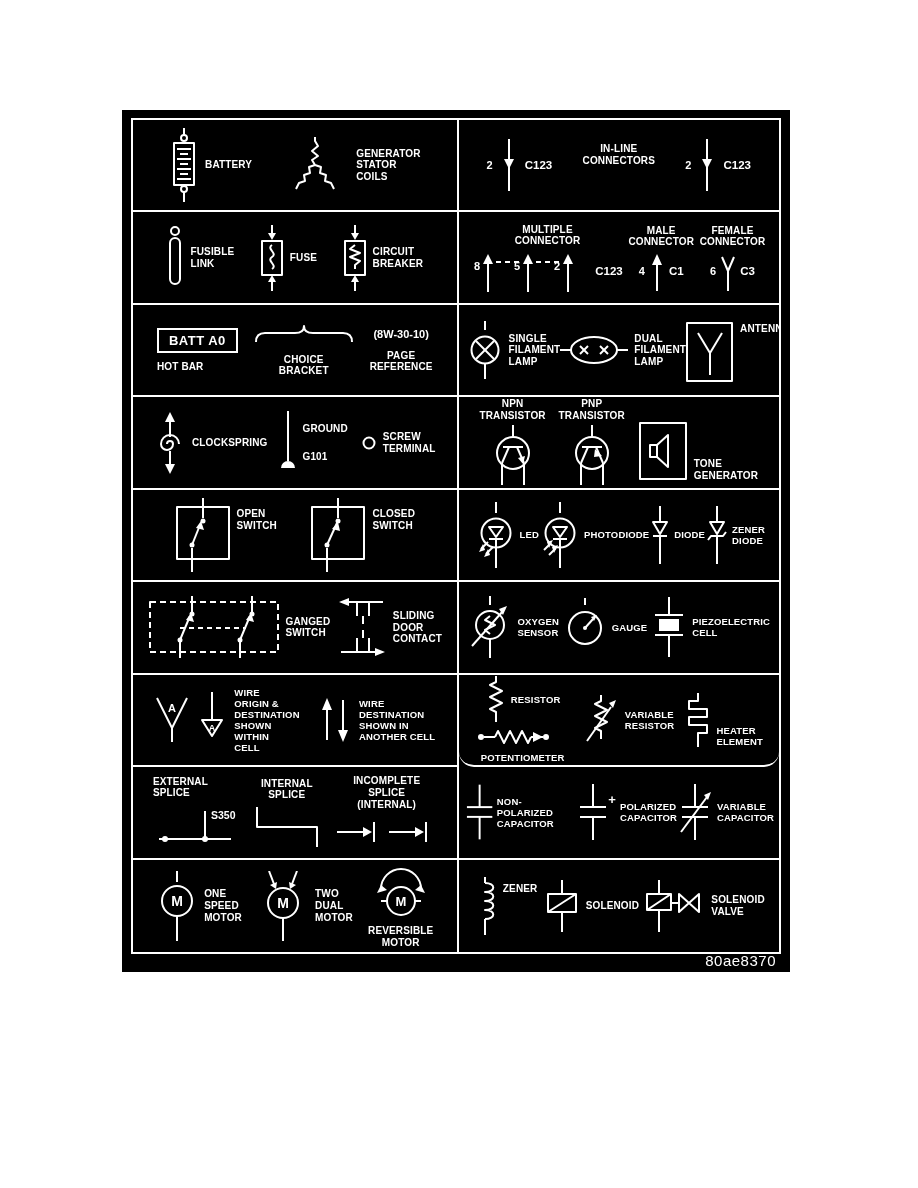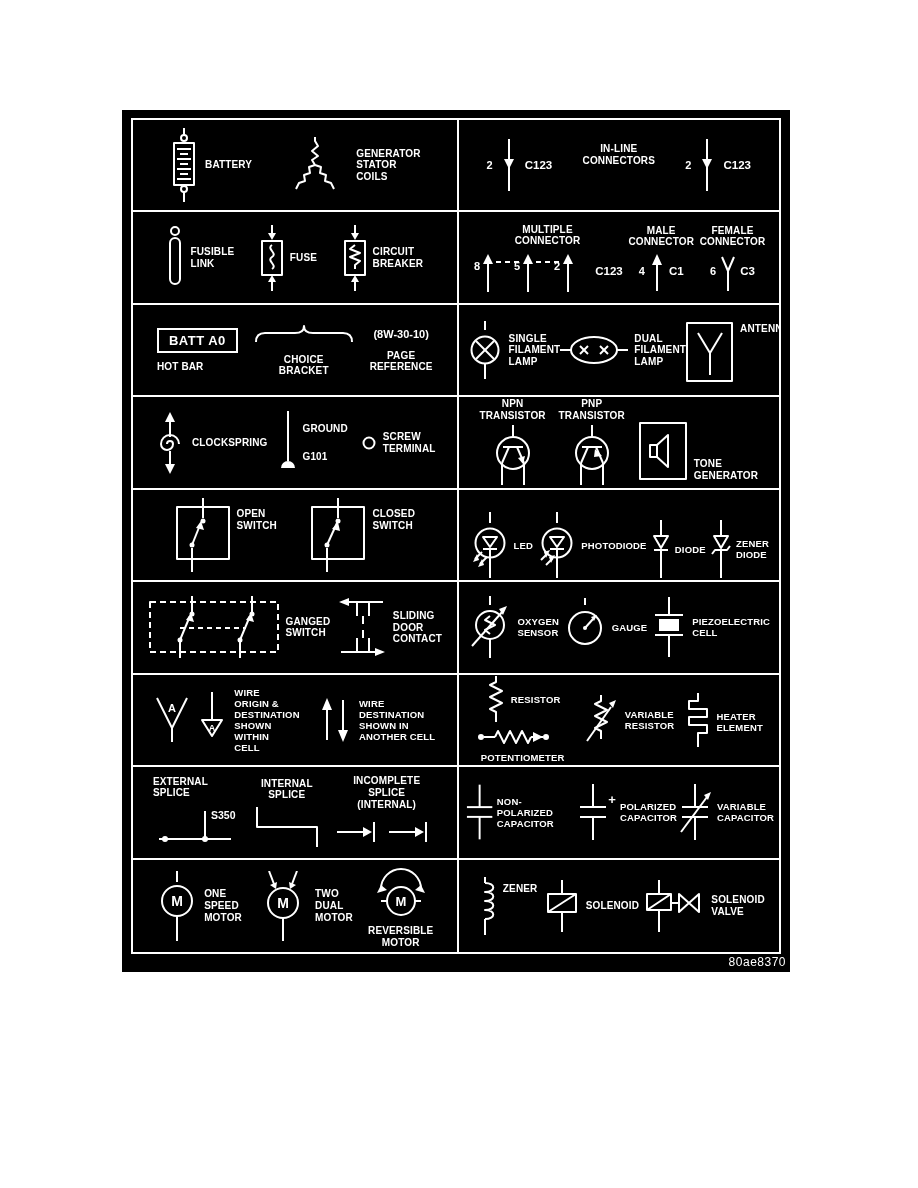--- a/index.html
+++ b/index.html
@@ -12,21 +12,21 @@
   .cl { border-right:2px solid #fff; }
   .r9 { border-bottom:none; } .sb { justify-content:space-between; } .se { justify-content:space-evenly; }
   .lbl { font-size:10px; font-weight:bold; white-space:pre-line; line-height:1.16; letter-spacing:.15px; }
   .sm  { font-size:9.5px; }
   .ctr { text-align:center; }
   .grp { display:flex; align-items:center; gap:6px; }
   .col { display:flex; flex-direction:column; align-items:center; gap:3px; }
   .code { font-size:11.5px; font-weight:bold; }
   .pin { font-size:11px; font-weight:bold; }
   .battbox { display:inline-block; border:2.5px solid #fff; padding:3px 10px; font-size:13px; font-weight:bold; letter-spacing:.5px; }
-  .footcode { position:absolute; right:4px; bottom:3px; font-size:12px; letter-spacing:.5px; }
+  .footcode { position:absolute; right:14px; bottom:3px; font-size:15px; letter-spacing:.5px; }
   .abs-title { position:absolute; top:23px; left:50%; transform:translateX(-50%); text-align:center; }
   svg.sym { display:block; }
   svg.sym .st { stroke:#fff; stroke-width:2; fill:none; stroke-linejoin:round; }
   svg.sym .fl { fill:#fff; stroke:none; }
   svg.sym text { fill:#fff; font-family:"Liberation Sans",sans-serif; font-weight:bold; }
 </style>
 </head>
 <body>
 
 <div class="page">
@@ -317,21 +317,21 @@
         <circle class="fl" cx="17" cy="47" r="2.5"></circle>
               <line class="st" x1="17" y1="47" x2="27" y2="25"></line>
         <polygon class="fl" points="22,31 30,33 28,24"></polygon>
         <line class="st" x1="17" y1="50" x2="17" y2="74"></line>
       </svg>
       <span class="lbl" style="margin-top:10px;">CLOSED
 SWITCH</span>
     </div>
   </div>
 
-  <div class="cell sb" style="padding:2px 10px;align-items:flex-end;">
+  <div class="cell sb" style="padding:2px 16px;">
     <div class="grp" style="gap:3px;">
       <svg class="sym" width="42" height="66" viewBox="0 0 42 66">
         <line class="st" x1="21" y1="0" x2="21" y2="11"></line>
               <circle class="st" cx="21" cy="31" r="14.5"></circle>
         <polygon class="st" points="14,25 28,25 21,35"></polygon>
               <line class="st" x1="14" y1="37" x2="28" y2="37"></line>
         <line class="st" x1="21" y1="37" x2="21" y2="66"></line>
         <line class="st" x1="13" y1="40" x2="6" y2="47"></line>
               <polygon class="fl" points="4,50 10,48 8,42"></polygon>
         <line class="st" x1="18" y1="45" x2="11" y2="52"></line>
@@ -477,21 +477,21 @@
         <line class="st" x1="28" y1="4" x2="28" y2="36"></line>
               <polygon class="fl" points="23,34 33,34 28,46"></polygon>
       </svg>
       <span class="lbl sm">WIRE
 DESTINATION
 SHOWN IN
 ANOTHER CELL</span>
     </div>
   </div>
 
-  <div class="cell se" style="padding:2px 6px;">
+  <div class="cell se" style="padding:2px 6px;border-radius:15px;">
     <div class="col" style="gap:2px;">
       <div class="grp" style="gap:4px;">
         <svg class="sym" width="22" height="46" viewBox="0 0 22 46">
           <polyline class="st" points="11,0 11,6 5,9 17,15 5,21 17,27 5,33 11,36 11,46"></polyline>
         </svg>
         <span class="lbl sm">RESISTOR</span>
       </div>
       <svg class="sym" width="96" height="26" viewBox="0 0 96 26">
         <circle class="fl" cx="6" cy="13" r="3"></circle>
               <line class="st" x1="9" y1="13" x2="20" y2="13"></line>
@@ -504,21 +504,21 @@
     </div>
     <div class="grp" style="gap:4px;">
       <svg class="sym" width="40" height="54" viewBox="0 0 40 54">
         <polyline class="st" points="20,2 20,8 14,11 26,17 14,23 26,29 14,35 20,38 20,46"></polyline>
         <line class="st" x1="6" y1="48" x2="30" y2="14"></line>
               <polygon class="fl" points="35,7 28,10 32,15"></polygon>
       </svg>
       <span class="lbl sm">VARIABLE
 RESISTOR</span>
     </div>
-    <div class="grp" style="gap:4px; align-items:center;">
+    <div class="grp" style="gap:4px; align-items:flex-end;">
       <svg class="sym" width="28" height="54" viewBox="0 0 28 54">
         <polyline class="st" points="14,0 14,8 5,8 5,16 23,16 23,24 5,24 5,32 23,32 23,40 14,40 14,54"></polyline>
       </svg>
       <span class="lbl sm" style="margin-top:4px;">HEATER
 ELEMENT</span>
     </div>
   </div>
 
   <div class="cell cl se">
     <div class="col" style="gap:4px; align-items:flex-start;">

